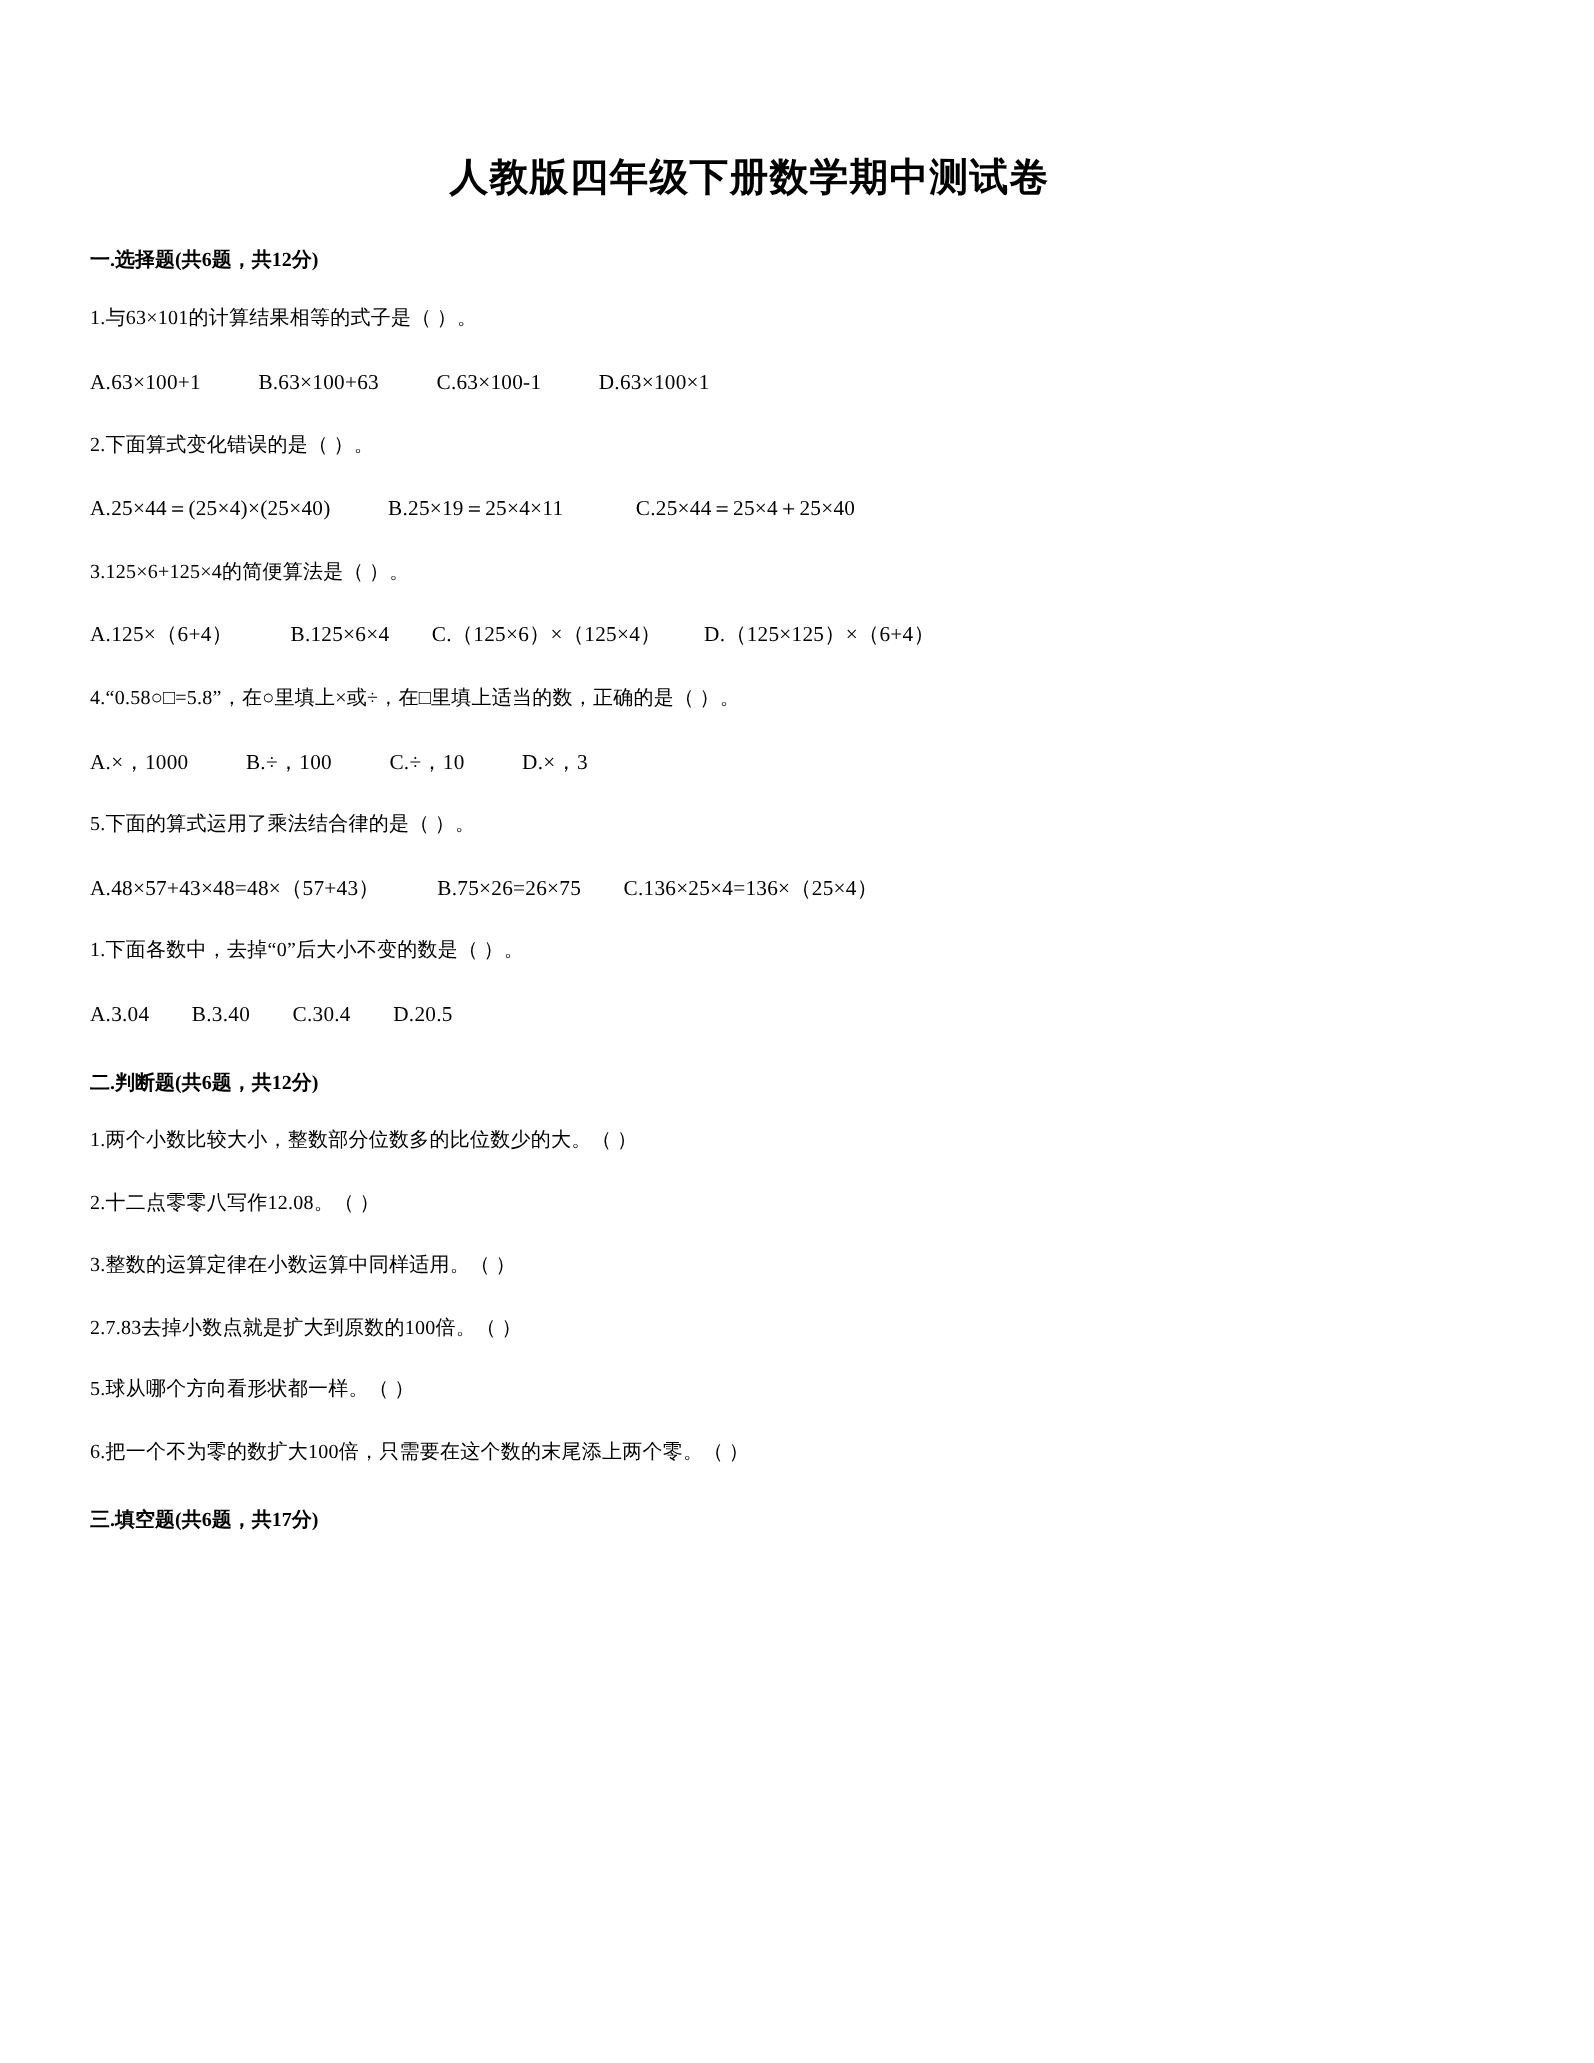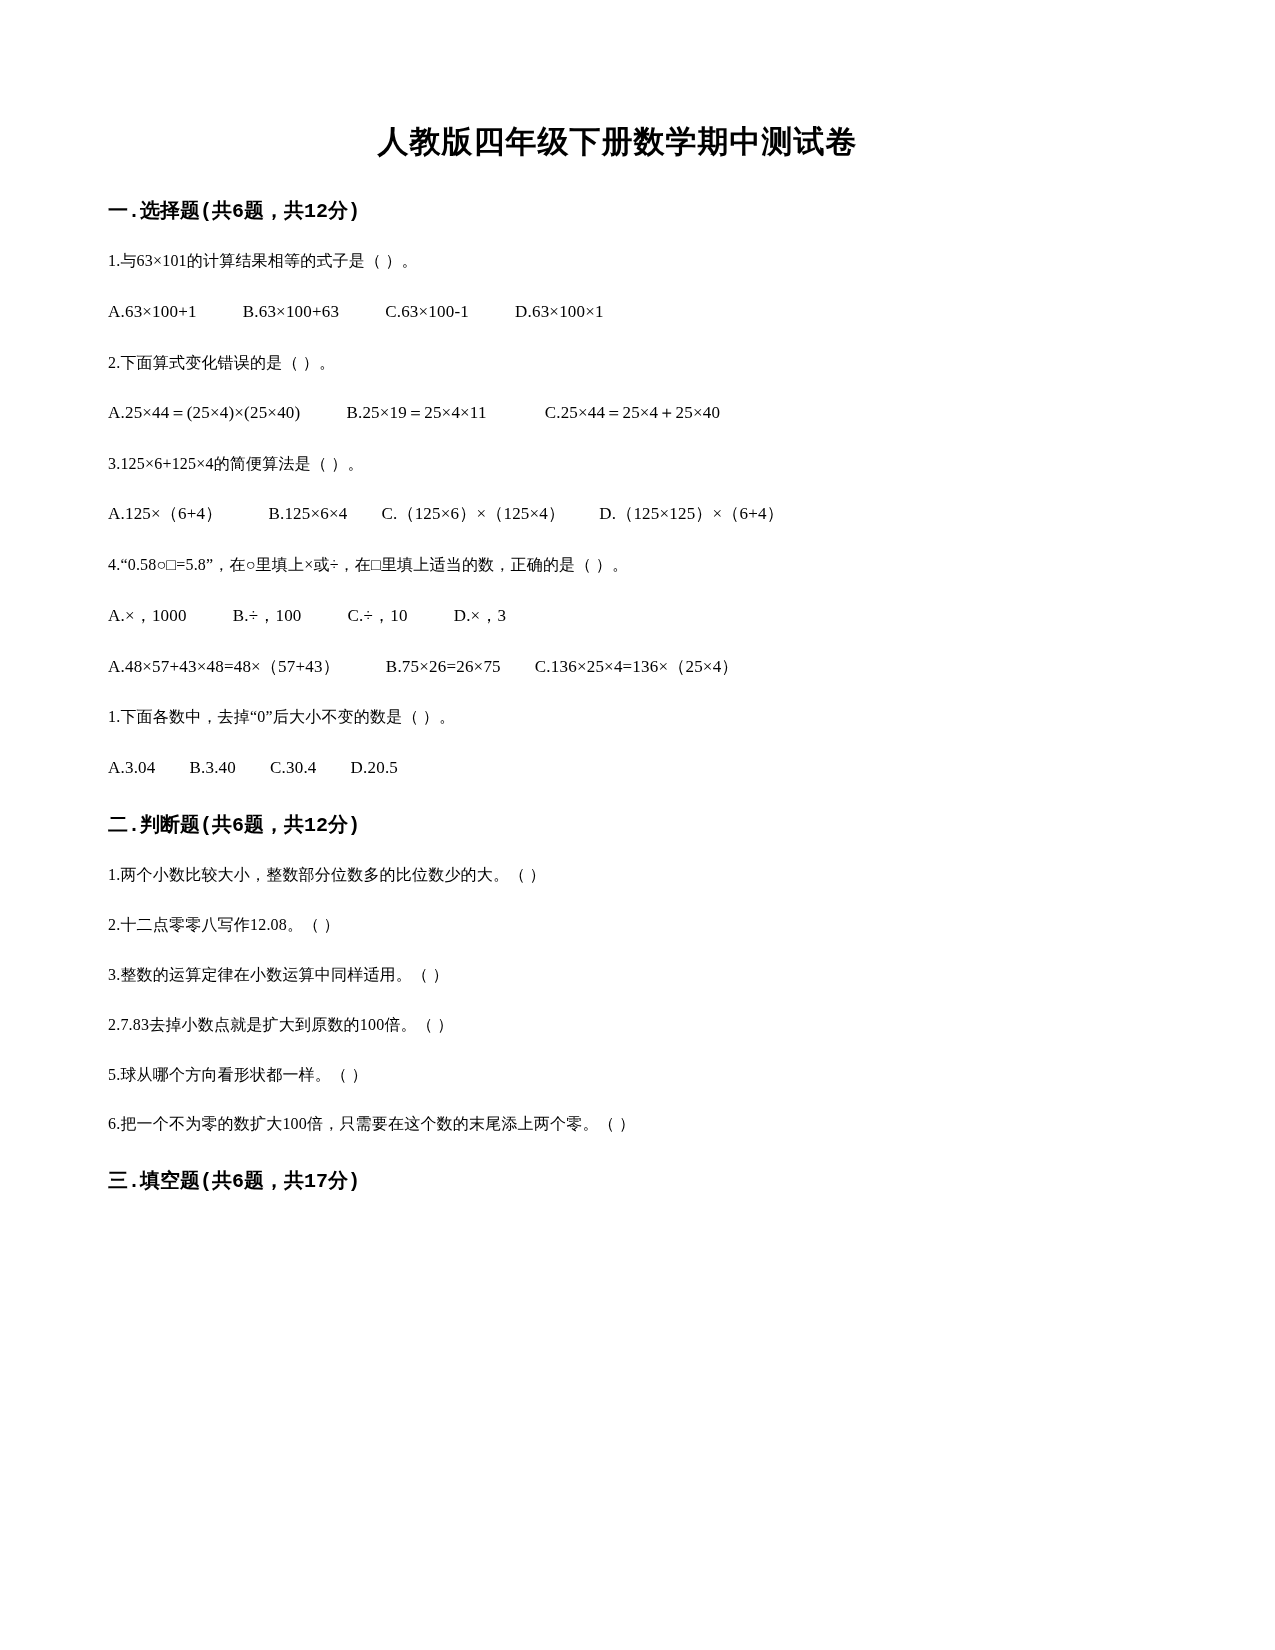--- a/index.html
+++ b/index.html
@@ -10,37 +10,36 @@
   body {
     width: 1275px;
     height: 1650px;
     font-family: "Liberation Serif", "DejaVu Serif", serif;
     color: #000000;
   }
   .page {
     width: 1275px;
     height: 1536px;
     box-sizing: border-box;
-    padding: 120px 148px 0 108px;
+    padding: 120px 148px 0 72px;
     position: relative;
   }
   .doc-title {
     text-align: center;
     font-size: 31px;
     font-weight: bold;
     letter-spacing: 1px;
     margin: 0 0 34px 0;
     line-height: 1.4;
   }
   .section-heading {
-    font-size: 20px;
+    font-size: 16px;
     font-weight: bold;
     margin: 30px 0 22px 0;
     line-height: 1.5;
-    font-family: Liberation Mono, monospace;
   }
   .q-line {
     font-size: 16px;
     line-height: 1.55;
     margin: 0 0 25px 0;
     letter-spacing: 0.2px;
   }
   .opt-line {
     font-size: 17px;
     line-height: 1.55;
@@ -77,20 +76,21 @@
   <div class="q-line">3.125×6+125×4的简便算法是（   ）。</div>
   <div class="opt-line">
     <span class="opt">A.125×（6+4）</span><span class="gap-md"></span><span class="opt">B.125×6×4</span><span class="gap-sm"></span><span class="opt">C.（125×6）×（125×4）</span><span class="gap-sm"></span><span class="opt">D.（125×125）×（6+4）</span>
   </div>
 
   <div class="q-line">4.“0.58○□=5.8”，在○里填上×或÷，在□里填上适当的数，正确的是（   ）。</div>
   <div class="opt-line">
     <span class="opt">A.×，1000</span><span class="gap-md"></span><span class="opt">B.÷，100</span><span class="gap-md"></span><span class="opt">C.÷，10</span><span class="gap-md"></span><span class="opt">D.×，3</span>
   </div>
 
+  <div class="q-line">5.下面的算式运用了乘法结合律的是（   ）。</div>
   <div class="opt-line">
     <span class="opt">A.48×57+43×48=48×（57+43）</span><span class="gap-md"></span><span class="opt">B.75×26=26×75</span><span class="gap-sm"></span><span class="opt">C.136×25×4=136×（25×4）</span>
   </div>
 
   <div class="q-line">1.下面各数中，去掉“0”后大小不变的数是（   ）。</div>
   <div class="opt-line">
     <span class="opt">A.3.04</span><span class="gap-sm"></span><span class="opt">B.3.40</span><span class="gap-sm"></span><span class="opt">C.30.4</span><span class="gap-sm"></span><span class="opt">D.20.5</span>
   </div>
 
   <div class="section-heading">二.判断题(共6题，共12分)</div>

